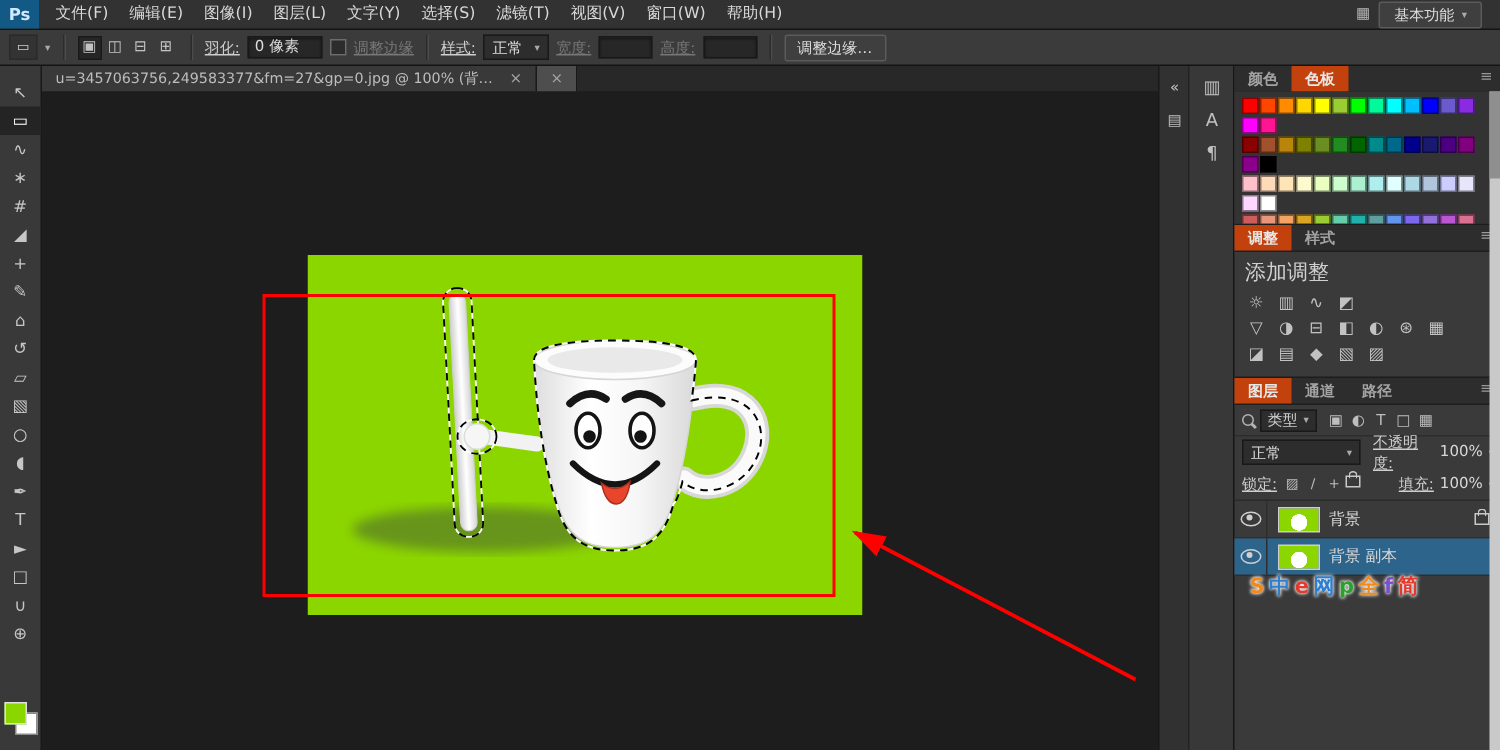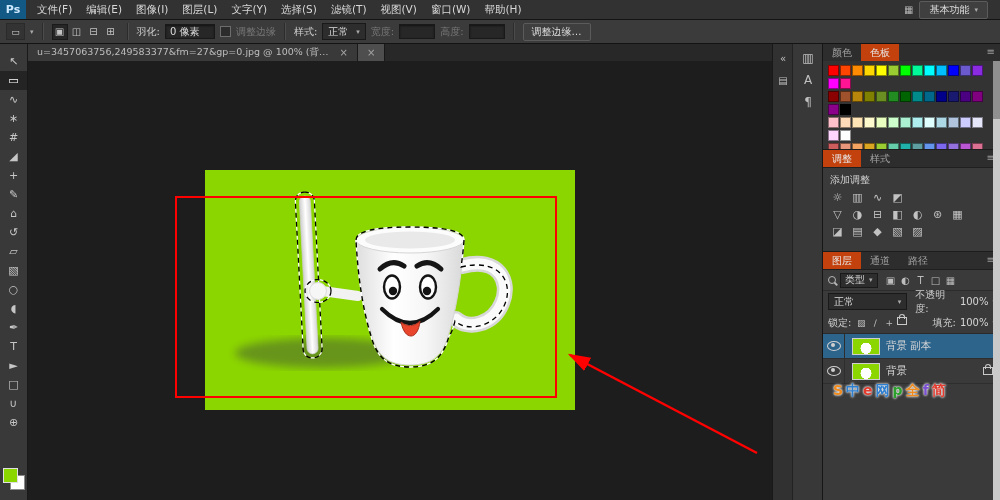--- a/index.html
+++ b/index.html
@@ -20,21 +20,21 @@
   
   .optionsbar{position:absolute;left:0;top:20px;width:1000px;height:24px;background:#3b3b3b;
               border-bottom:1px solid #141414;display:flex;align-items:center;gap:5px;
               padding-left:6px;box-sizing:border-box;font-size:10px;}
   .ob-tool{width:17px;height:15px;border:1px solid #2a2a2a;background:#333;display:flex;
            align-items:center;justify-content:center;color:#cfcfcf;font-size:9px;}
   .ob-sep{width:1px;height:17px;background:#2c2c2c;border-right:1px solid #4c4c4c;margin:0 3px;}
   .mode-btn{width:14px;height:14px;display:flex;align-items:center;justify-content:center;
             color:#c3c3c3;font-size:10px;border:1px solid transparent;}
   .mode-btn.active{background:#262626;border-color:#1a1a1a;}
-  .ob-label{color:#cfcfcf;}
+  .ob-label{color:#cfcfcf;text-decoration:underline;}
   .ob-label.disabled,.cb-label{color:#777;}
   .ob-input{min-width:40px;height:13px;background:#272727;border:1px solid #191919;
             box-shadow:inset 0 1px 2px rgba(0,0,0,.5);padding:0 4px;color:#ddd;font-size:10px;
             line-height:13px;}
   .ob-input.short{min-width:26px;}
   .sel{display:inline-flex;align-items:center;gap:8px;background:#2d2d2d;border:1px solid #191919;
        height:15px;padding:0 5px;font-size:10px;color:#ddd;}
   .cb{width:9px;height:9px;border:1px solid #6d6d6d;background:#2c2c2c;display:inline-block;}
   .ob-btn{font-size:10px;color:#ddd;background:#3f3f3f;border:1px solid #5b5b5b;border-radius:2px;
           padding:1px 8px;}
@@ -72,30 +72,30 @@
   .dockB .dock-icon{font-size:12px;}
   
   .panels{position:absolute;left:822px;top:44px;width:178px;height:456px;background:#3a3a3a;
           border-left:1px solid #161616;}
   .psec{position:absolute;left:0;width:178px;box-sizing:border-box;}
   .sec-swatches{top:0;height:106px;border-bottom:1px solid #1c1c1c;}
   .sec-adjust{top:106px;height:102px;border-bottom:1px solid #1c1c1c;}
   .sec-layers{top:208px;height:248px;}
   .ptabs{height:17px;background:#2d2d2d;display:flex;align-items:stretch;font-size:10px;
          border-bottom:1px solid #1f1f1f;}
-  .ptab{padding:2px 9px 0;color:#a3a3a3;}
+  .ptab{padding:2px 9px 0;color:#a3a3a3;font-weight:bold;}
   .ptab.active{background:#c2410c;color:#e8e8e8;}
   .panel-menu{margin-left:auto;color:#9a9a9a;padding:2px 6px 0;font-size:10px;}
   .swatch-area{position:absolute;left:0;top:17px;right:7px;bottom:0;background:#333;
                padding:4px 0 0 5px;overflow:hidden;}
   .swatch{display:inline-block;width:9px;height:9px;margin:0 1px 1px 0;
           border:1px solid rgba(0,0,0,.45);vertical-align:top;}
   .scrollstrip{position:absolute;left:993px;top:61px;width:7px;height:439px;background:#c9c9c9;}
   .scrollthumb{position:absolute;left:0;top:0;width:7px;height:58px;background:#8f8f8f;}
-  .adj-title{font-size:10px;color:#cfcfcf;padding:5px 0 2px 7px;}
+  .adj-title{font-size:14px;color:#cfcfcf;padding:5px 0 2px 7px;}
   .adj-row{padding:1px 0 1px 6px;}
   .adj-icon{display:inline-flex;width:17px;height:15px;align-items:center;justify-content:center;
             color:#c2c2c2;font-size:11px;margin-right:3px;}
   .flt-row{display:flex;align-items:center;gap:4px;padding:2px 5px;height:16px;
            border-bottom:1px solid #2c2c2c;font-size:10px;}
   .kind-sel{display:inline-flex;align-items:center;gap:4px;background:#2d2d2d;border:1px solid #191919;
             height:13px;padding:0 4px;color:#cfcfcf;}
   .flt-icon{display:inline-flex;width:14px;height:13px;align-items:center;justify-content:center;
             color:#bdbdbd;font-size:10px;}
   .blend-row,.lock-row{display:flex;align-items:center;gap:4px;padding:2px 5px;height:17px;font-size:10px;}
@@ -352,35 +352,35 @@
             <span class="lock-icon">∕</span>
             <span class="lock-icon">+</span>
             <span class="mini-lock"></span>
           </span>
         <span class="spacer"></span>
         <span class="ob-label">填充:</span>
         <span>100%</span>
         <span class="caret">▾</span>
       </div>
       <div class="layer-list" id="layer-list">
-          <div class="layer-row selected">
-            <span class="eye-cell">
-              <span class="eye-icon"></span>
-            </span>
-            <span class="layer-thumb" style="background: radial-gradient(circle at 50% 62%, rgb(255, 255, 255) 0px, rgb(255, 255, 255) 34%, rgb(140, 214, 0) 35%);"></span>
-            <span class="layer-name">背景 副本</span>
-          </div>
           <div class="layer-row">
             <span class="eye-cell">
               <span class="eye-icon"></span>
             </span>
             <span class="layer-thumb" style="background: radial-gradient(circle at 50% 62%, rgb(255, 255, 255) 0px, rgb(255, 255, 255) 34%, rgb(140, 214, 0) 35%);"></span>
             <span class="layer-name">背景</span>
             <span class="mini-lock lock-right"></span>
           </div>
+          <div class="layer-row selected">
+            <span class="eye-cell">
+              <span class="eye-icon"></span>
+            </span>
+            <span class="layer-thumb" style="background: radial-gradient(circle at 50% 62%, rgb(255, 255, 255) 0px, rgb(255, 255, 255) 34%, rgb(140, 214, 0) 35%);"></span>
+            <span class="layer-name">背景 副本</span>
+          </div>
         </div>
       <div class="watermark" id="watermark"><span style="color: rgb(240, 138, 29);">S</span><span style="color: rgb(47, 127, 208);">中</span><span style="color: rgb(226, 59, 46);">e</span><span style="color: rgb(47, 127, 208);">网</span><span style="color: rgb(44, 160, 44);">p</span><span style="color: rgb(240, 138, 29);">全</span><span style="color: rgb(122, 79, 208);">f</span><span style="color: rgb(226, 59, 46);">简</span></div>
     </div>
   </div>
 
   <div class="scrollstrip">
     <div class="scrollthumb"></div>
   </div>
 
 </div>

